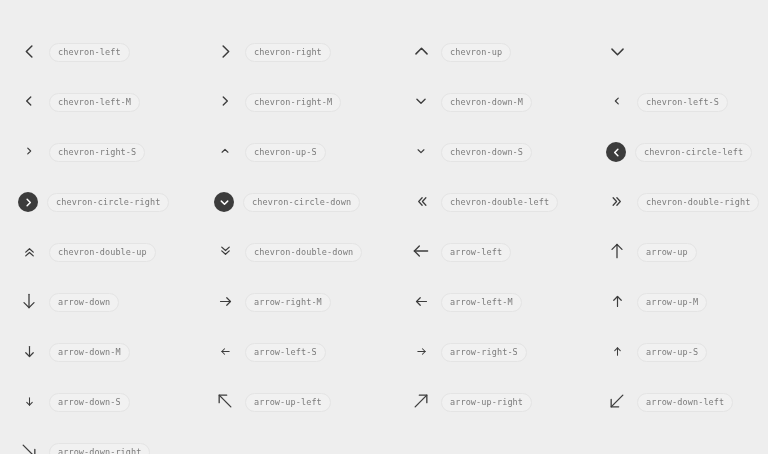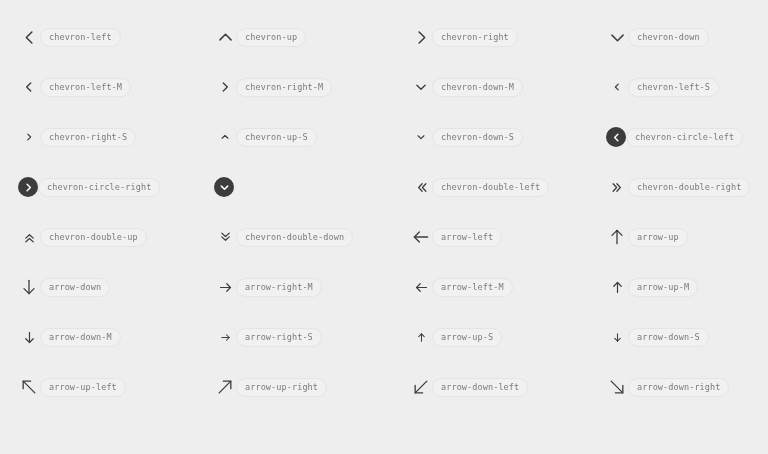--- a/index.html
+++ b/index.html
@@ -25,21 +25,22 @@
 
   .gallery-grid {
     display: grid;
     grid-template-columns: repeat(4, 196px);
     grid-auto-rows: 50px;
     padding-left: 18px;
   }
 
   .icon-cell {
     display: flex;
-    align-items: center;
+    align-items: flex-end;
+    gap: 9px;
     height: 50px;
   }
 
   .icon-glyph {
     width: 22px;
     height: 22px;
     flex: 0 0 22px;
     display: flex;
     align-items: center;
     justify-content: center;
@@ -86,40 +87,39 @@
         <span class="icon-glyph">
           <svg width="19" height="19" viewBox="0 0 24 24" fill="none" stroke="currentColor" stroke-width="1.9" stroke-linecap="round" stroke-linejoin="round">
             <polyline points="15,5 8,12 15,19"></polyline>
           </svg>
         </span>
         <span class="icon-label">chevron-left</span>
       </div>
       <div class="icon-cell">
         <span class="icon-glyph">
           <svg width="19" height="19" viewBox="0 0 24 24" fill="none" stroke="currentColor" stroke-width="1.9" stroke-linecap="round" stroke-linejoin="round">
+            <polyline points="9,5 16,12 9,19"></polyline>
+          </svg>
+        </span>
+        <span class="icon-label">chevron-right</span>
+      </div>
+      <div class="icon-cell">
+        <span class="icon-glyph">
+          <svg width="19" height="19" viewBox="0 0 24 24" fill="none" stroke="currentColor" stroke-width="1.9" stroke-linecap="round" stroke-linejoin="round">
             <polyline points="5,15 12,8 19,15"></polyline>
           </svg>
         </span>
         <span class="icon-label">chevron-up</span>
-      </div>
-      <div class="icon-cell">
-        <span class="icon-glyph">
-          <svg width="19" height="19" viewBox="0 0 24 24" fill="none" stroke="currentColor" stroke-width="1.9" stroke-linecap="round" stroke-linejoin="round">
-            <polyline points="9,5 16,12 9,19"></polyline>
-          </svg>
-        </span>
-        <span class="icon-label">chevron-right</span>
       </div>
       <div class="icon-cell">
         <span class="icon-glyph">
           <svg width="19" height="19" viewBox="0 0 24 24" fill="none" stroke="currentColor" stroke-width="1.9" stroke-linecap="round" stroke-linejoin="round">
             <polyline points="5,9 12,16 19,9"></polyline>
           </svg>
         </span>
-        <span class="icon-label">chevron-down</span>
       </div>
       <div class="icon-cell">
         <span class="icon-glyph">
           <svg width="14" height="14" viewBox="0 0 24 24" fill="none" stroke="currentColor" stroke-width="2.2972972972972974" stroke-linecap="round" stroke-linejoin="round">
             <polyline points="15,5 8,12 15,19"></polyline>
           </svg>
         </span>
         <span class="icon-label">chevron-left-M</span>
       </div>
       <div class="icon-cell">
@@ -185,20 +185,21 @@
           </svg>
         </span>
         <span class="icon-label">chevron-circle-right</span>
       </div>
       <div class="icon-cell">
         <span class="icon-glyph circle-variant">
           <svg width="11" height="11" viewBox="0 0 24 24" fill="none" stroke="currentColor" stroke-width="3.2" stroke-linecap="round" stroke-linejoin="round">
             <polyline points="5,9 12,16 19,9"></polyline>
           </svg>
         </span>
+        <span class="icon-label">chevron-circle-down</span>
       </div>
       <div class="icon-cell">
         <span class="icon-glyph">
           <svg width="15" height="15" viewBox="0 0 24 24" fill="none" stroke="currentColor" stroke-width="2" stroke-linecap="round" stroke-linejoin="round">
             <polyline points="13,6 7.5,12 13,18"></polyline>
             <polyline points="19,6 13.5,12 19,18"></polyline>
           </svg>
         </span>
         <span class="icon-label">chevron-double-left</span>
       </div>
@@ -288,20 +289,29 @@
           <svg width="15" height="15" viewBox="0 0 24 24" fill="none" stroke="currentColor" stroke-width="1.8918918918918919" stroke-linecap="round" stroke-linejoin="round">
             <line x1="12" y1="4" x2="12" y2="20"></line>
             <polyline points="6,14 12,20 18,14"></polyline>
           </svg>
         </span>
         <span class="icon-label">arrow-down-M</span>
       </div>
       <div class="icon-cell">
         <span class="icon-glyph">
           <svg width="11" height="11" viewBox="0 0 24 24" fill="none" stroke="currentColor" stroke-width="2.2727272727272725" stroke-linecap="round" stroke-linejoin="round">
+            <line x1="20" y1="12" x2="4" y2="12"></line>
+            <polyline points="10,6 4,12 10,18"></polyline>
+          </svg>
+        </span>
+        <span class="icon-label">arrow-left-S</span>
+      </div>
+      <div class="icon-cell">
+        <span class="icon-glyph">
+          <svg width="11" height="11" viewBox="0 0 24 24" fill="none" stroke="currentColor" stroke-width="2.2727272727272725" stroke-linecap="round" stroke-linejoin="round">
             <line x1="4" y1="12" x2="20" y2="12"></line>
             <polyline points="14,6 20,12 14,18"></polyline>
           </svg>
         </span>
         <span class="icon-label">arrow-right-S</span>
       </div>
       <div class="icon-cell">
         <span class="icon-glyph">
           <svg width="11" height="11" viewBox="0 0 24 24" fill="none" stroke="currentColor" stroke-width="2.2727272727272725" stroke-linecap="round" stroke-linejoin="round">
             <line x1="12" y1="20" x2="12" y2="4"></line>

